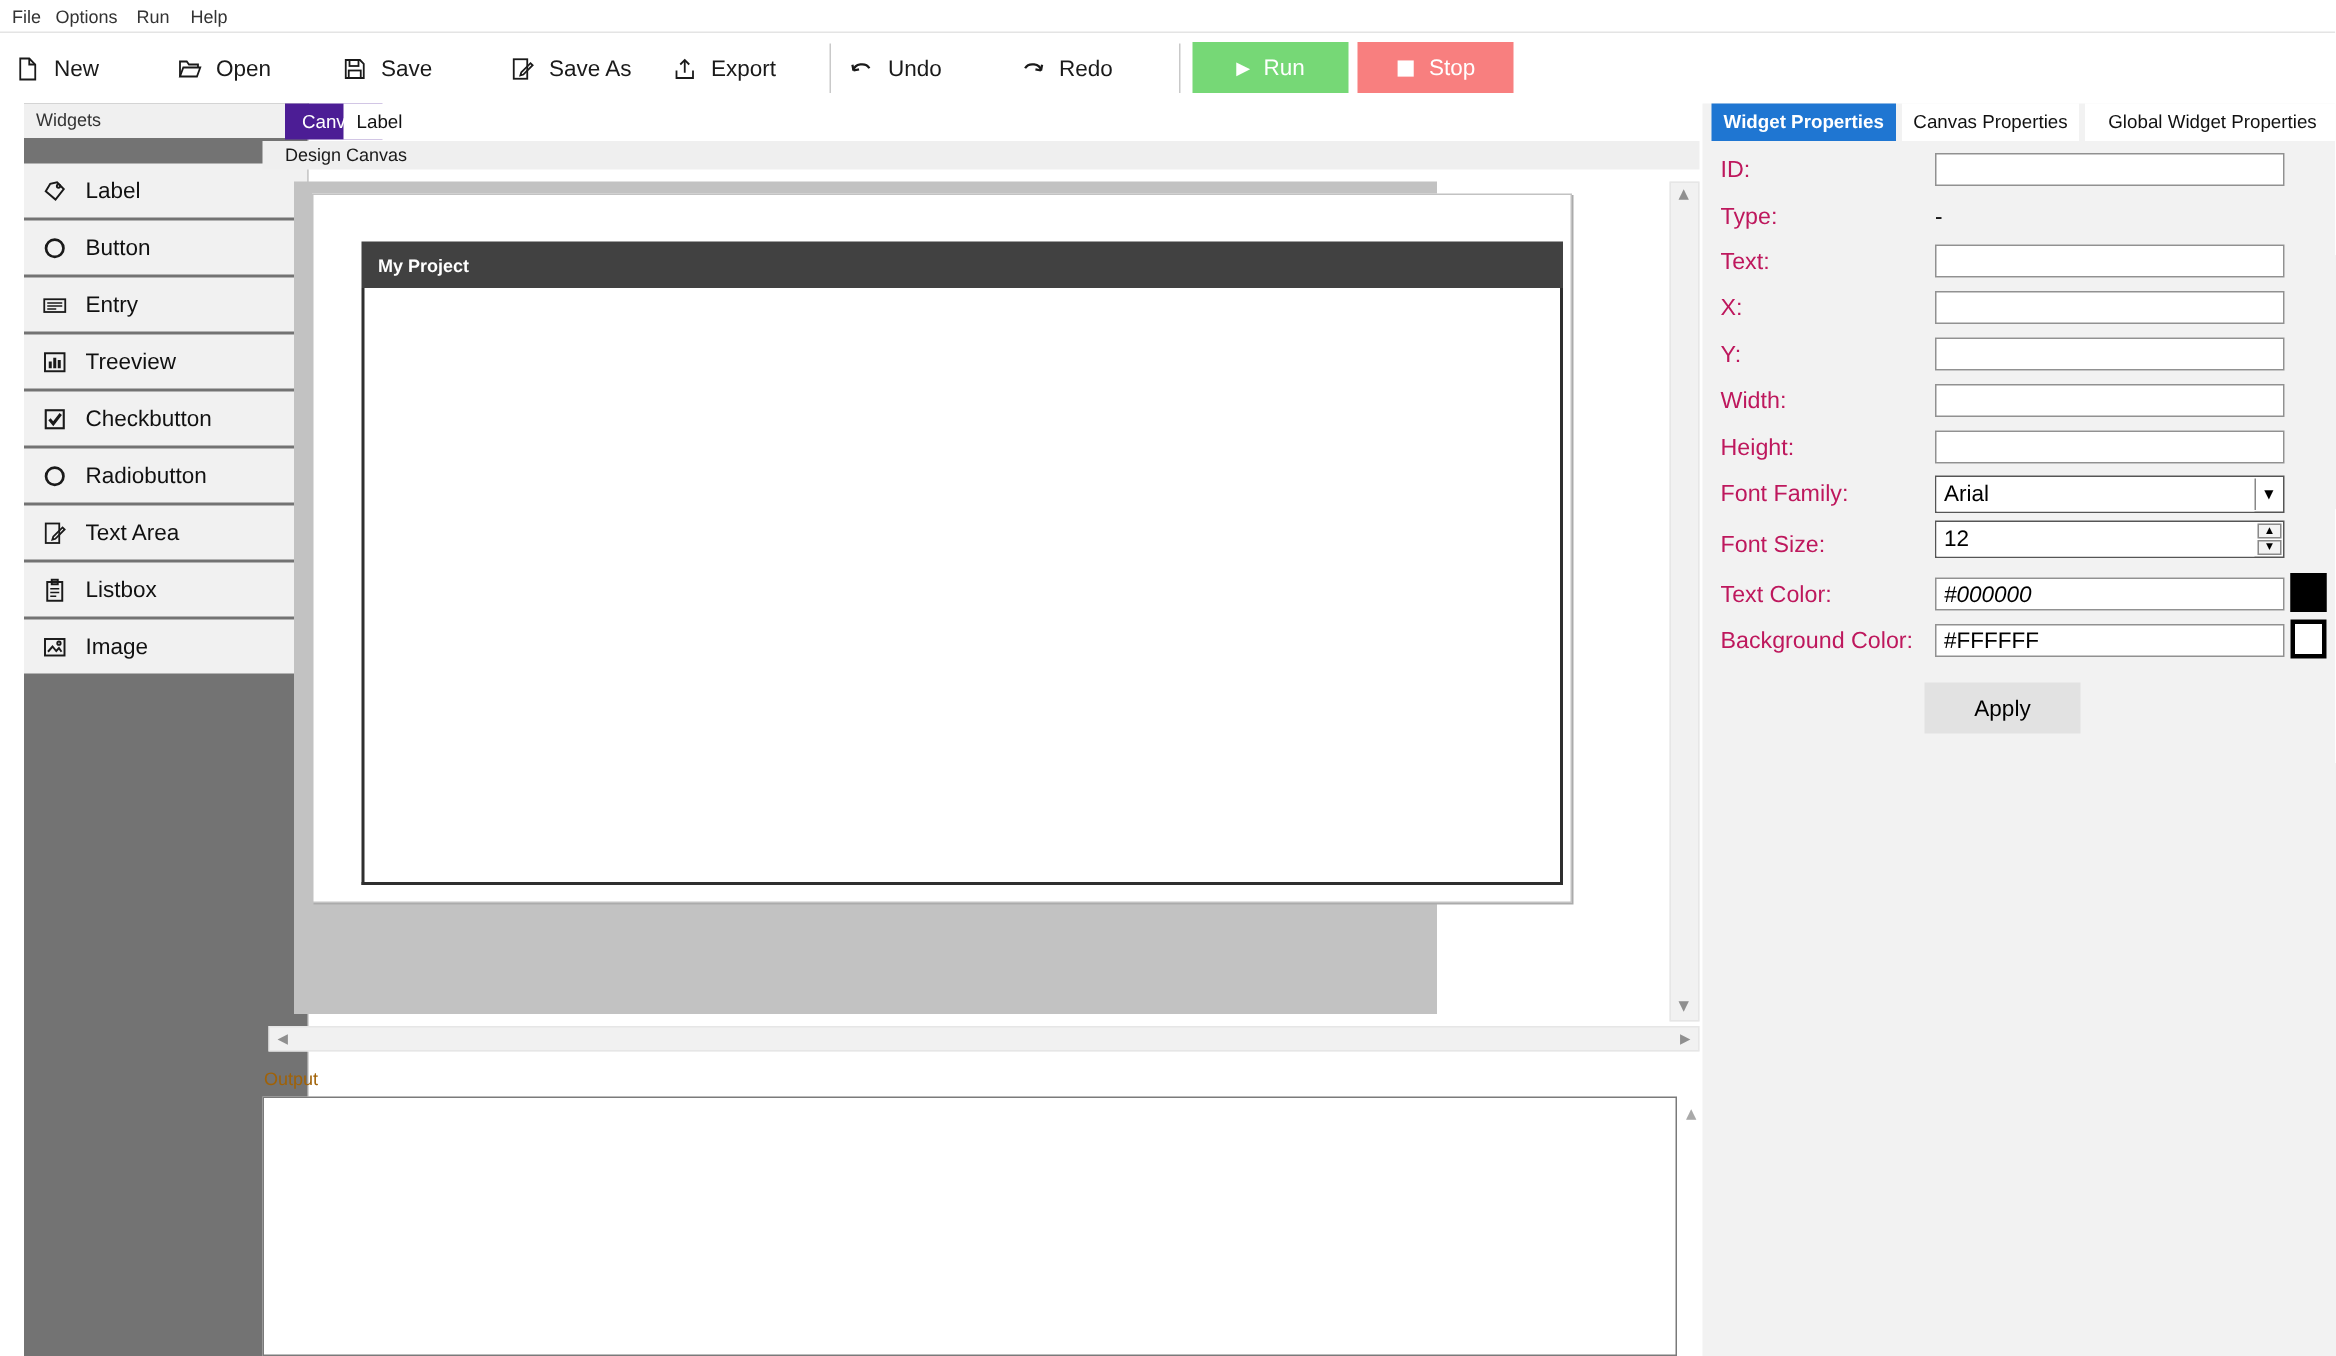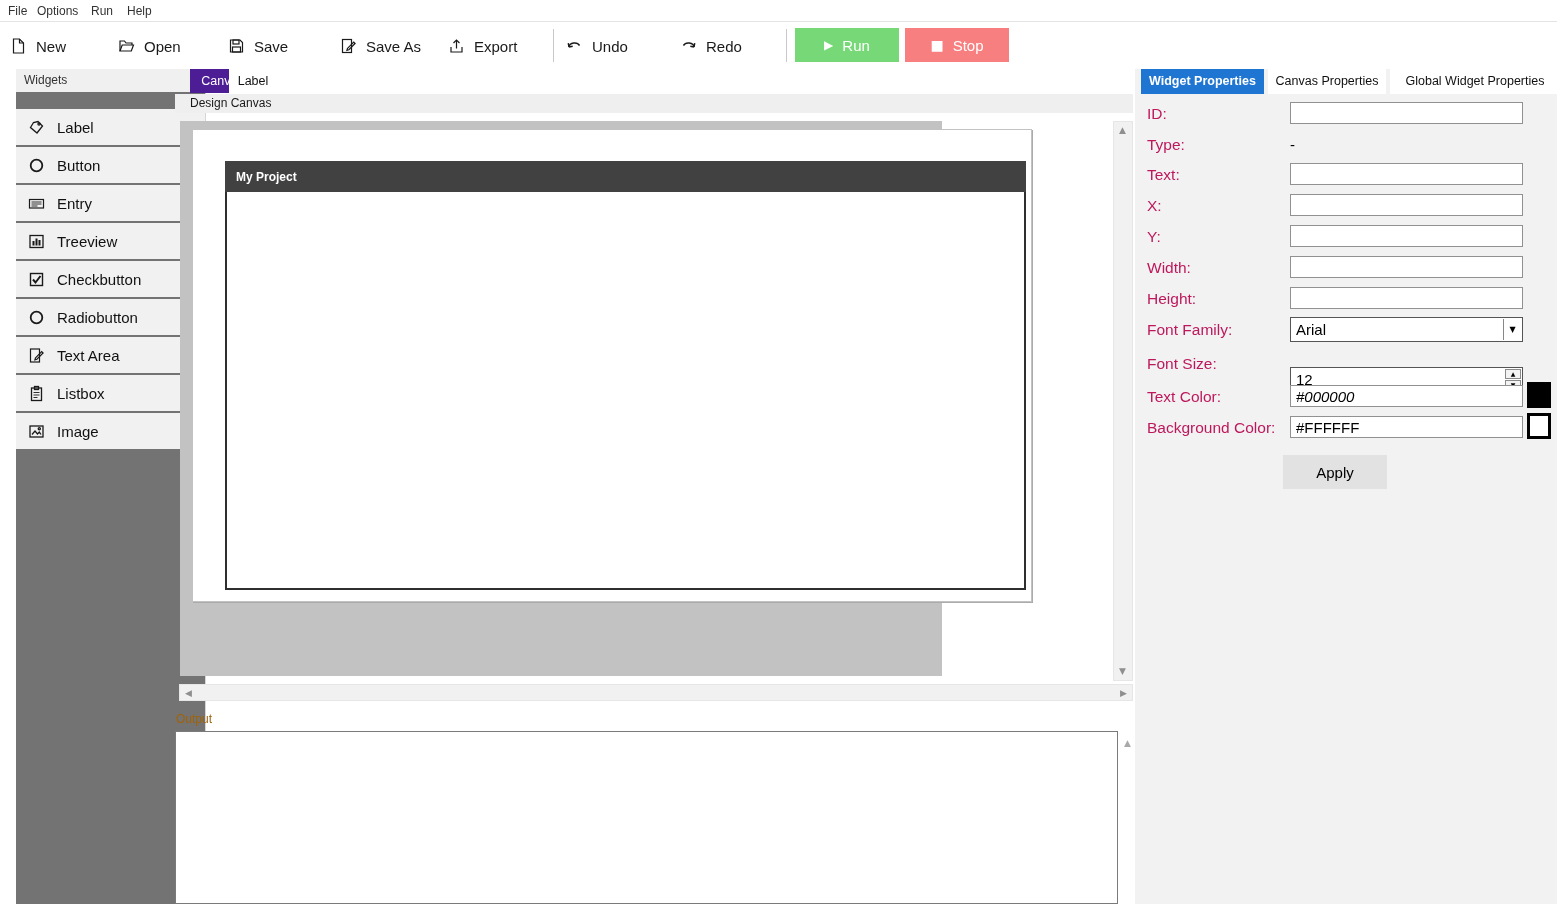--- a/index.html
+++ b/index.html
@@ -28,21 +28,21 @@
 
   
   .tab { position:absolute; height:24px; line-height:24px; text-align:center; font-size:12.5px; cursor:pointer; }
   .tab.active { color:#ffffff; }
   .tab.inactive { background:#ffffff; color:#111; }
 
   .design-band { position:absolute; left:175px; top:94px; width:958px; height:19px; background:#efefef;padding-left:32px; }
   .design-band span { position:absolute; left:15px; top:0; line-height:19px; font-size:12px; color:#1a1a1a; }
 
   
-  .canvas-region { position:absolute; left:180px; top:121px; width:762px; height:555px; }
+  .canvas-region { position:absolute; left:196px; top:121px; width:762px; height:555px; }
   .canvas-frame { position:absolute; left:12px; top:8px; width:840px; height:473px; background:#ffffff; border:1px solid #c2c2c2; box-shadow:1px 1px 0 #ababab; }
   .preview-window { position:absolute; left:32px; top:31px; width:801px; height:429px; }
   .preview-titlebar { height:31px; display:flex; align-items:center; padding-left:11px; }
   .preview-title { color:#ffffff; font-size:12px; font-weight:bold; }
   .preview-body { height:398px; background:#ffffff; border:2px solid #2f2f2f; border-top:none; }
 
   
   .vscroll { position:absolute; left:1113px; top:121px; width:20px; height:560px; background:#f1f1f1; border:1px solid #e6e6e6; }
   .hscroll { position:absolute; left:179px; top:684px; width:954px; height:17px; background:#f1f1f1; border:1px solid #e6e6e6; }
   .scroll-arrow { position:absolute; font-size:9px; color:#8f8f8f; font-family:"DejaVu Sans", sans-serif; cursor:pointer; line-height:1; }
@@ -56,21 +56,21 @@
   .props { position:absolute; left:1135px; top:69px; width:422px; height:835px; background:#f2f2f2; }
   .ptab { position:absolute; top:0; height:25px; line-height:25px; text-align:center; font-size:12.5px; cursor:pointer; white-space:nowrap; overflow:hidden; }
   .ptab.active { color:#ffffff;font-weight:bold; }
   .ptab.inactive { background:#ffffff; color:#111; }
   .prop-label { position:absolute; left:12px; font-size:15.5px; color:#be185d; line-height:22px; }
   .prop-input { position:absolute; left:155px; width:233px; height:22px; border:1px solid #919191; background:#ffffff; font-family:inherit; font-size:15px; padding:0 5px; outline:none; }
   .type-value { position:absolute; left:155px; font-size:15px; line-height:22px; color:#000; }
   .combo { position:absolute; left:155px; width:233px; height:25px; border:1px solid #555; background:#ffffff; }
   .combo input { position:absolute; left:0; top:0; width:212px; height:23px; border:none; font-family:inherit; font-size:15px; padding:0 5px; outline:none; }
   .combo .drop { position:absolute; right:1px; top:1px; width:18px; height:21px; background:#ffffff; border-left:1px solid #888; text-align:center; font-size:8px; line-height:21px; color:#000; cursor:pointer; font-family:"DejaVu Sans", sans-serif; }
-  .spin { position:absolute; left:155px; width:233px; height:25px; border:1px solid #555; background:#ffffff;margin-top:20px; }
+  .spin { position:absolute; left:155px; width:233px; height:25px; border:1px solid #555; background:#ffffff; }
   .spin input { position:absolute; left:0; top:0; width:212px; height:23px; border:none; font-family:inherit; font-size:15px; padding:0 5px; outline:none; }
   .spin .btns { position:absolute; right:1px; top:1px; width:16px; height:21px; }
   .spin .sb { position:absolute; right:0; width:16px; height:10px; background:#f3f3f3; border:1px solid #8a8a8a; font-size:6px; line-height:8px; text-align:center; color:#000; cursor:pointer; font-family:"DejaVu Sans", sans-serif; }
   .sb.up { top:0; } .sb.down { top:11px; }
   .swatch { position:absolute; left:392px; width:24px; height:26px; cursor:pointer; }
   .swatch.black { border:1px solid #000; }
   .swatch.white { border:3px solid #000; }
   .apply-btn { position:absolute; left:148px; top:386px; width:104px; height:34px; background:#e2e2e2; border:none; font-family:inherit; font-size:15px; color:#000; cursor:pointer; }
 
   .glyph { font-family:"DejaVu Sans", sans-serif; }

